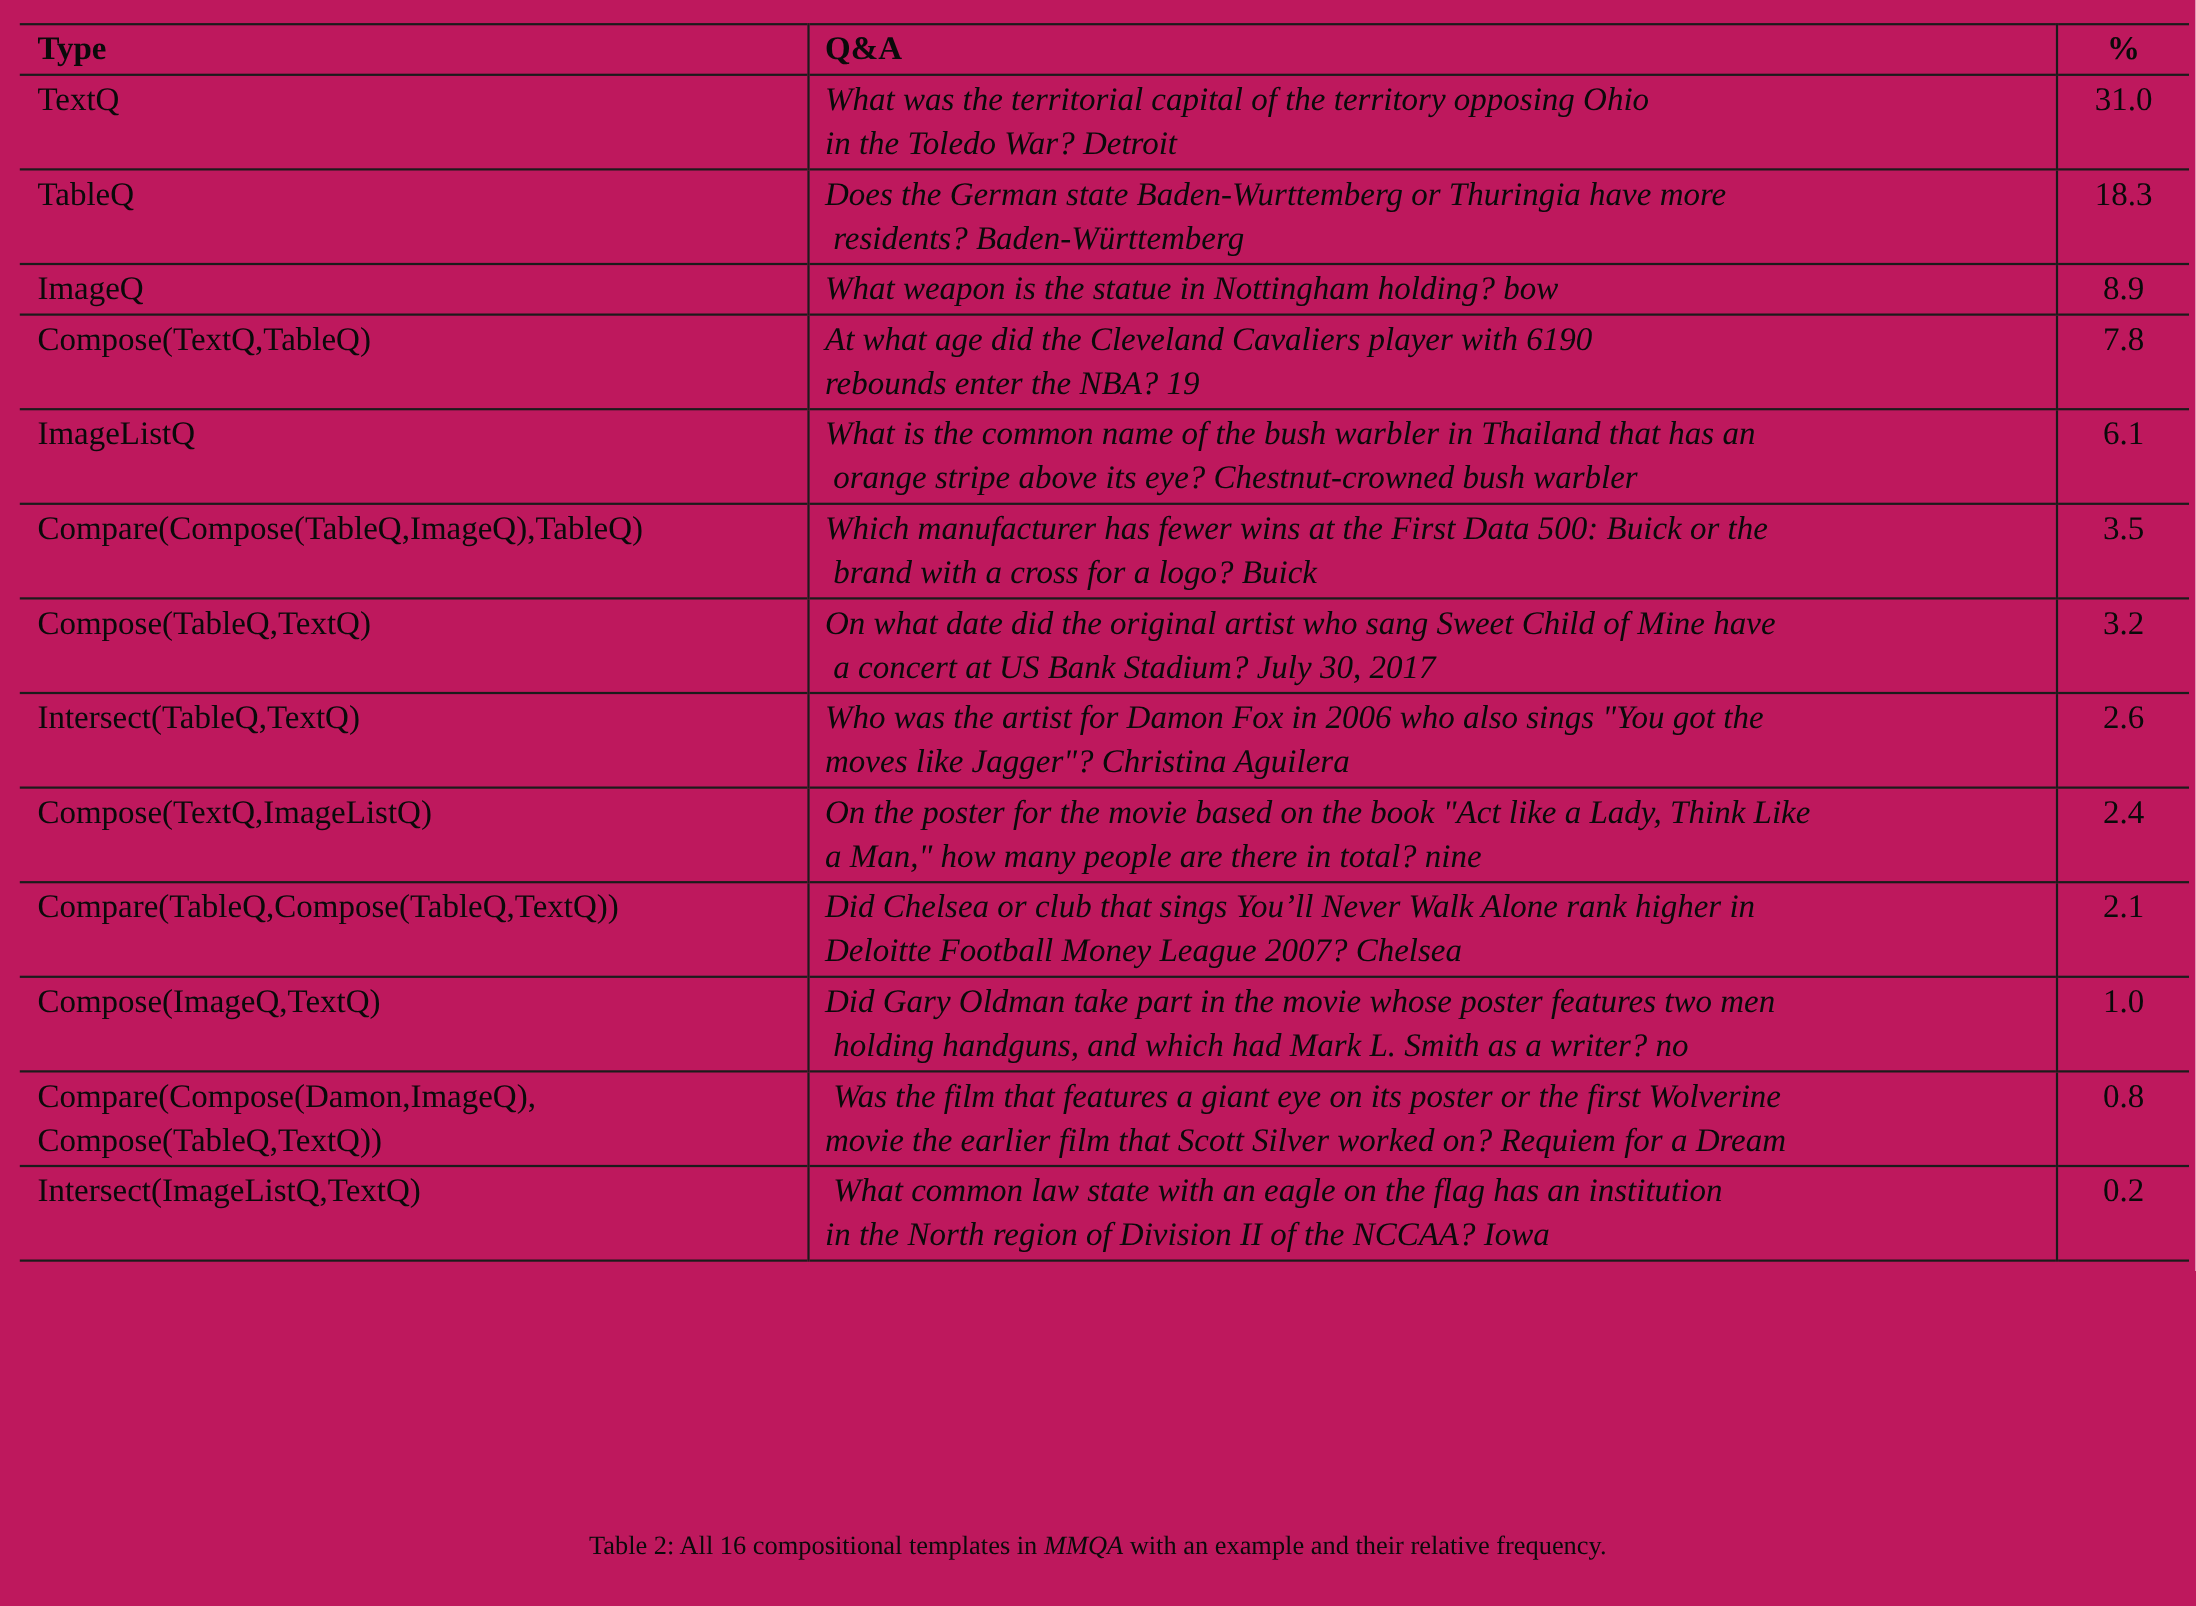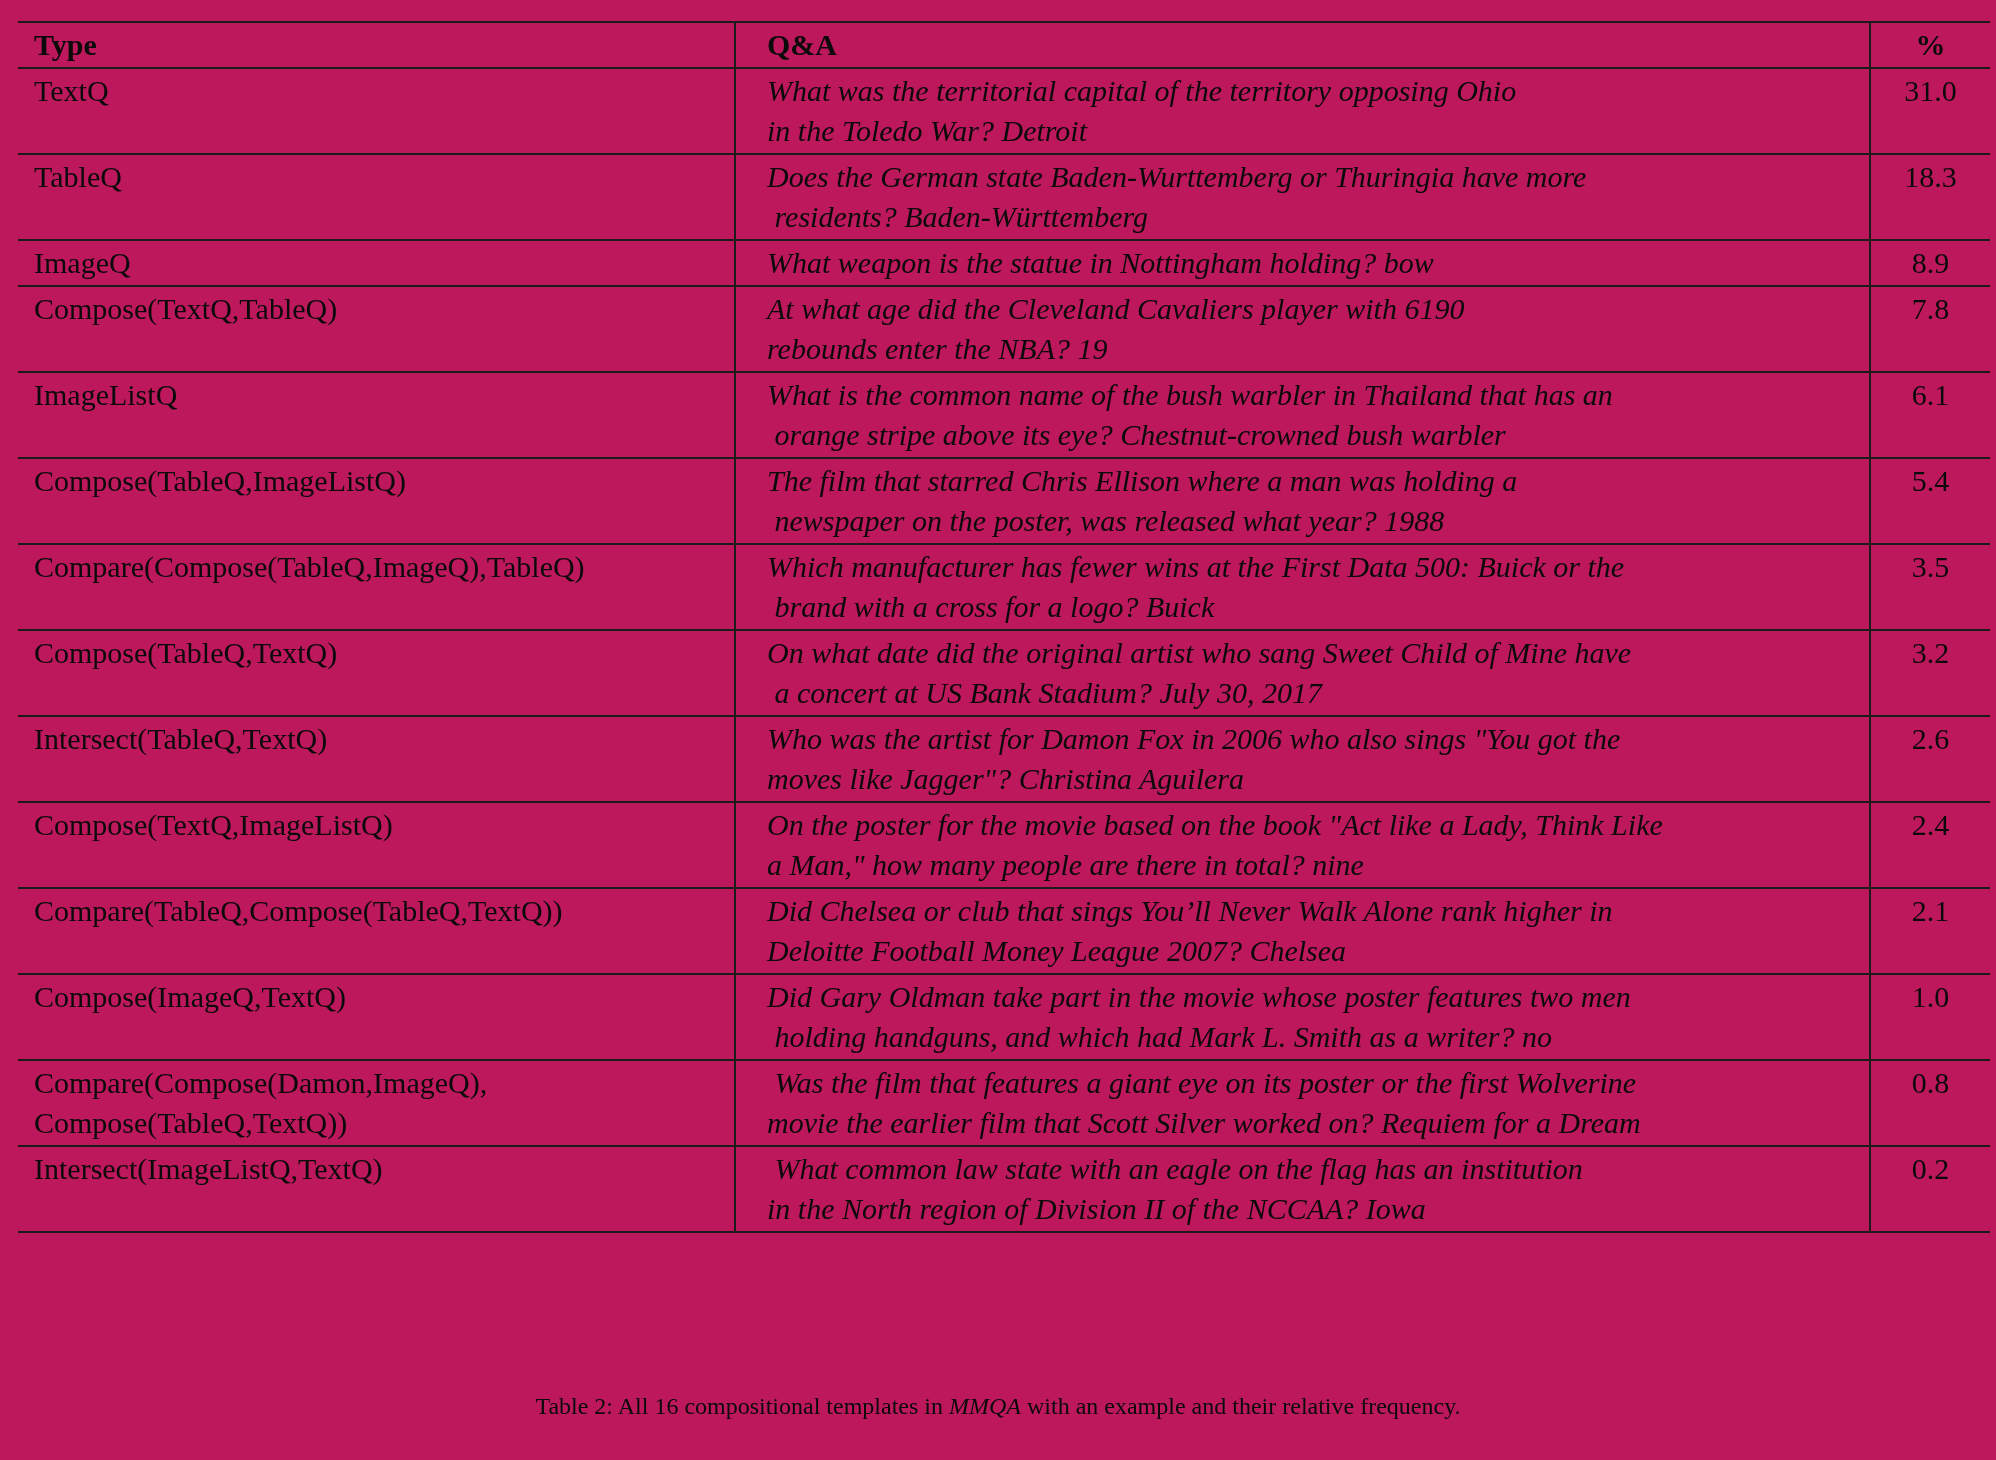--- a/index.html
+++ b/index.html
@@ -43,21 +43,21 @@
   th {
     text-align: left;
     font-weight: bold;
   }
   th.type, td.type {
     padding-left: 16px;
     border-right: 2.5px solid #1b1b1b;
     white-space: pre-wrap;
   }
   th.qa, td.qa {
-    padding-left: 31px;
+    padding-left: 14px;
     border-right: 2.5px solid #1b1b1b;
     white-space: pre-wrap;
   }
   td.qa {
     font-style: italic;
   }
   th.pct, td.pct {
     text-align: center;
     padding-left: 0;
   }
@@ -119,26 +119,20 @@
     <td class="pct">7.8</td>
   </tr>
 
   <tr>
     <td class="type">ImageListQ</td>
     <td class="qa">What is the common name of the bush warbler in Thailand that has an
  orange stripe above its eye? Chestnut-crowned bush warbler</td>
     <td class="pct">6.1</td>
   </tr>
 
-  <tr>
-    <td class="type">Compose(TableQ,ImageListQ)</td>
-    <td class="qa">The film that starred Chris Ellison where a man was holding a
- newspaper on the poster, was released what year? 1988</td>
-    <td class="pct">5.4</td>
-  </tr>
 
 
   <tr>
     <td class="type">Compare(Compose(TableQ,ImageQ),TableQ)</td>
     <td class="qa">Which manufacturer has fewer wins at the First Data 500: Buick or the
  brand with a cross for a logo? Buick</td>
     <td class="pct">3.5</td>
   </tr>
 
   <tr>

